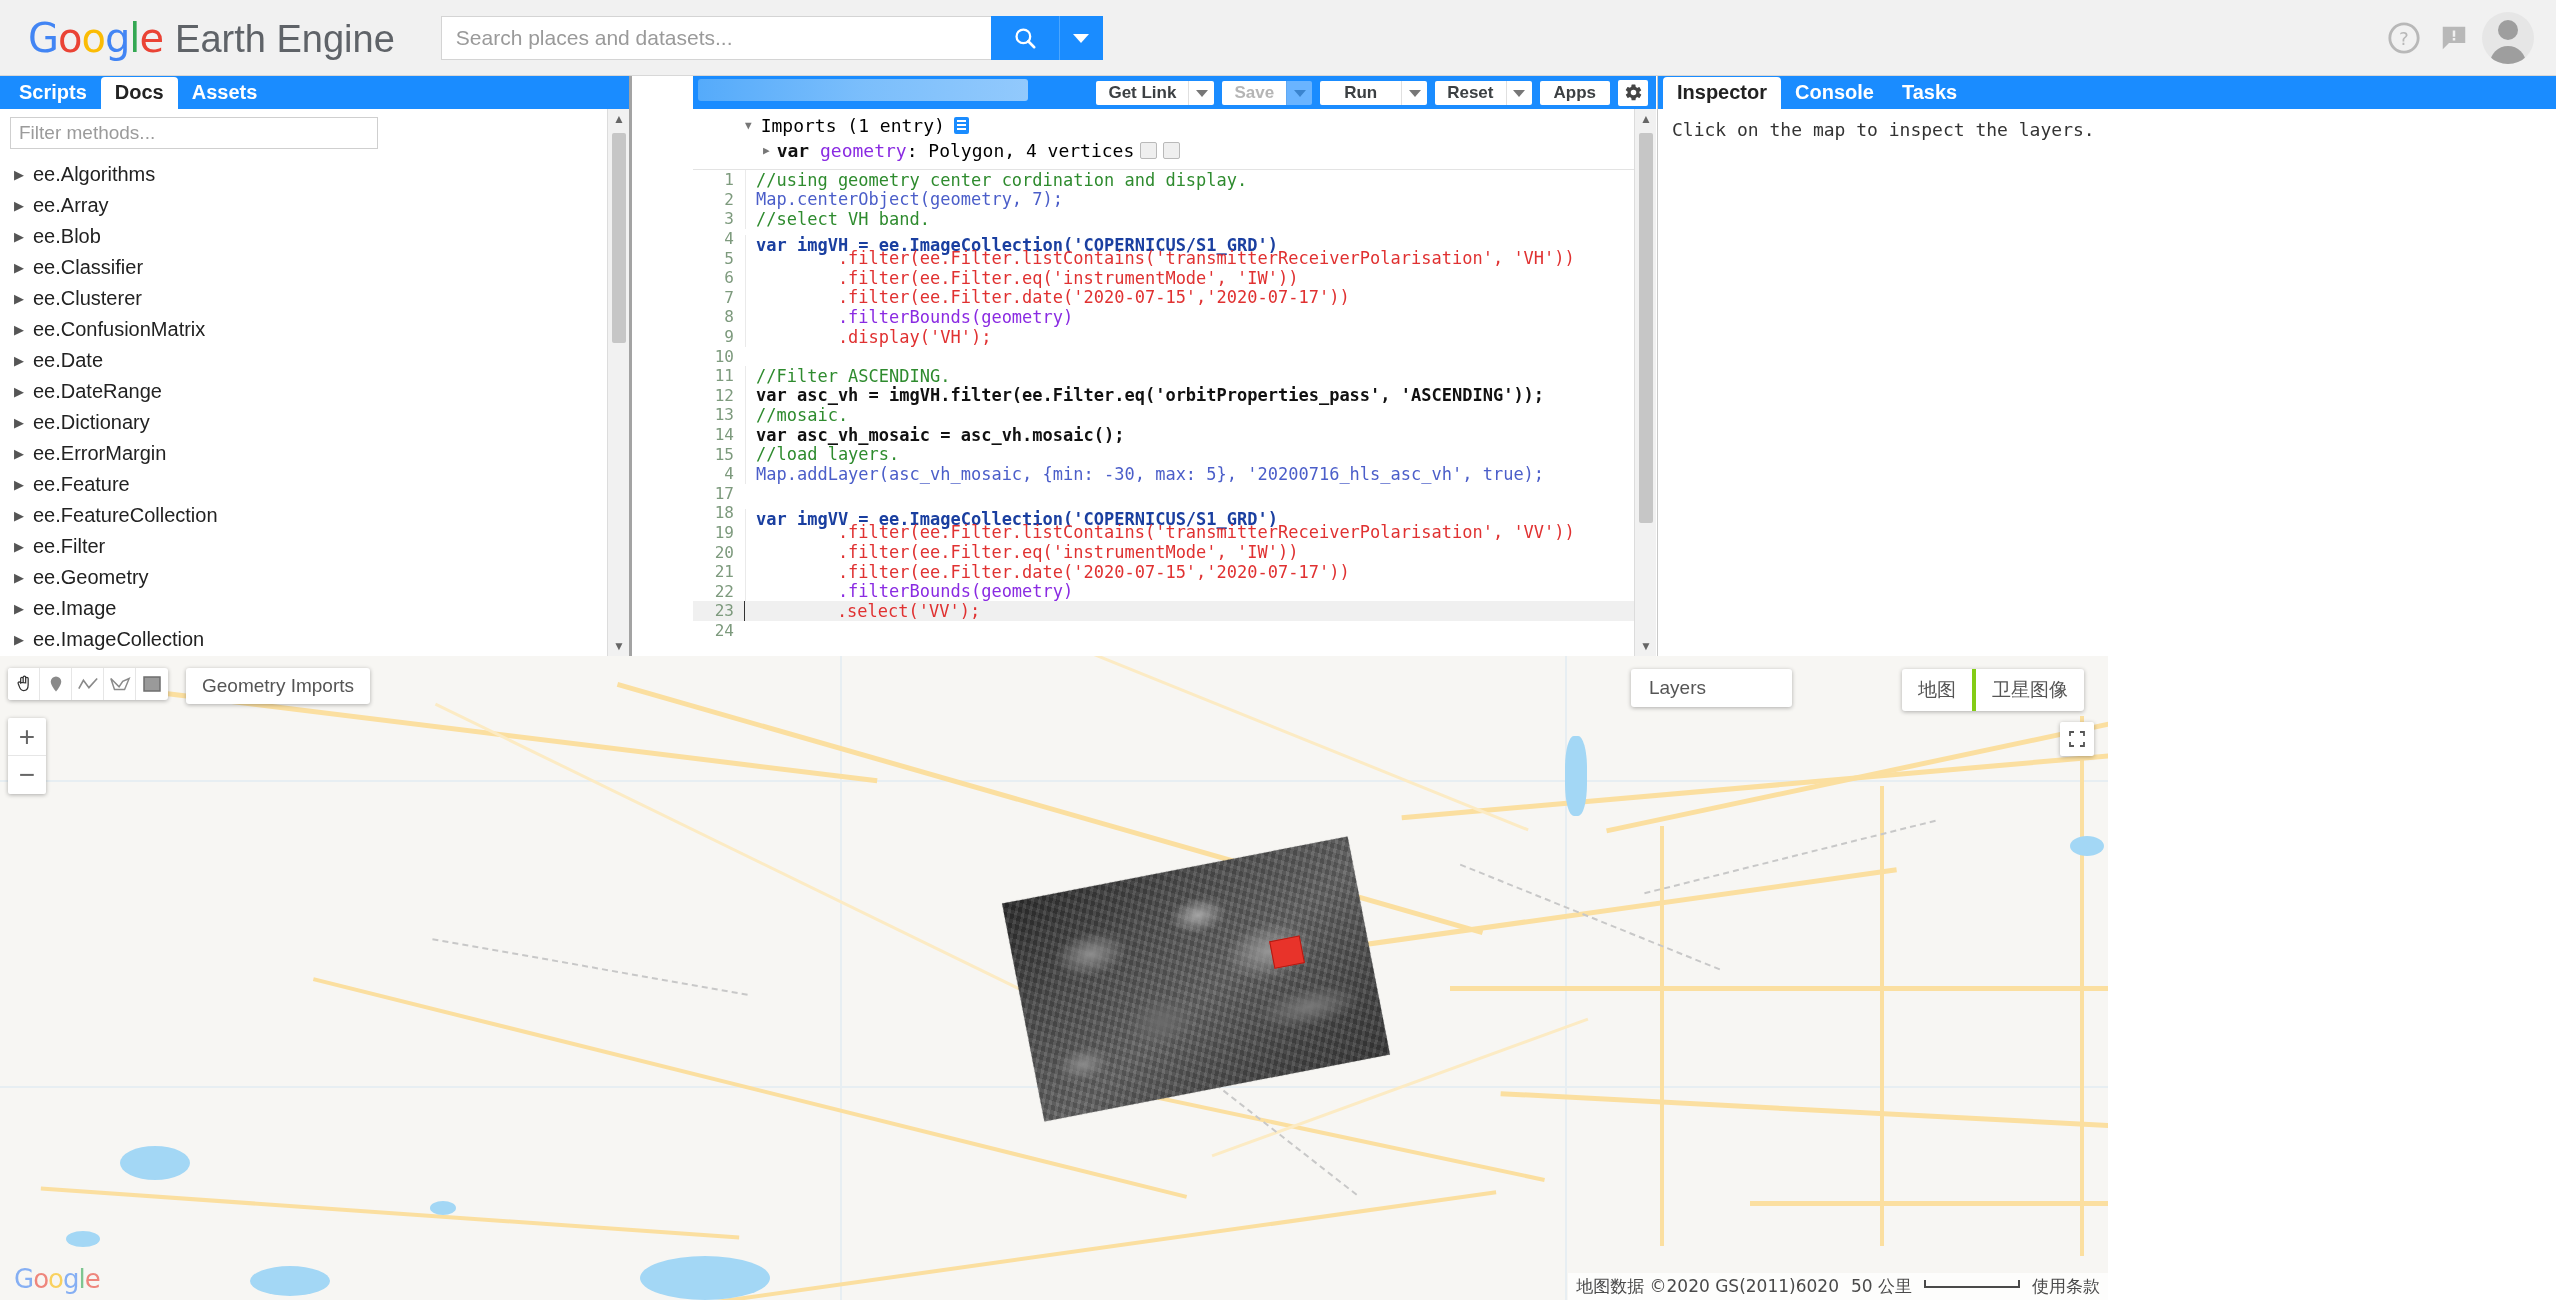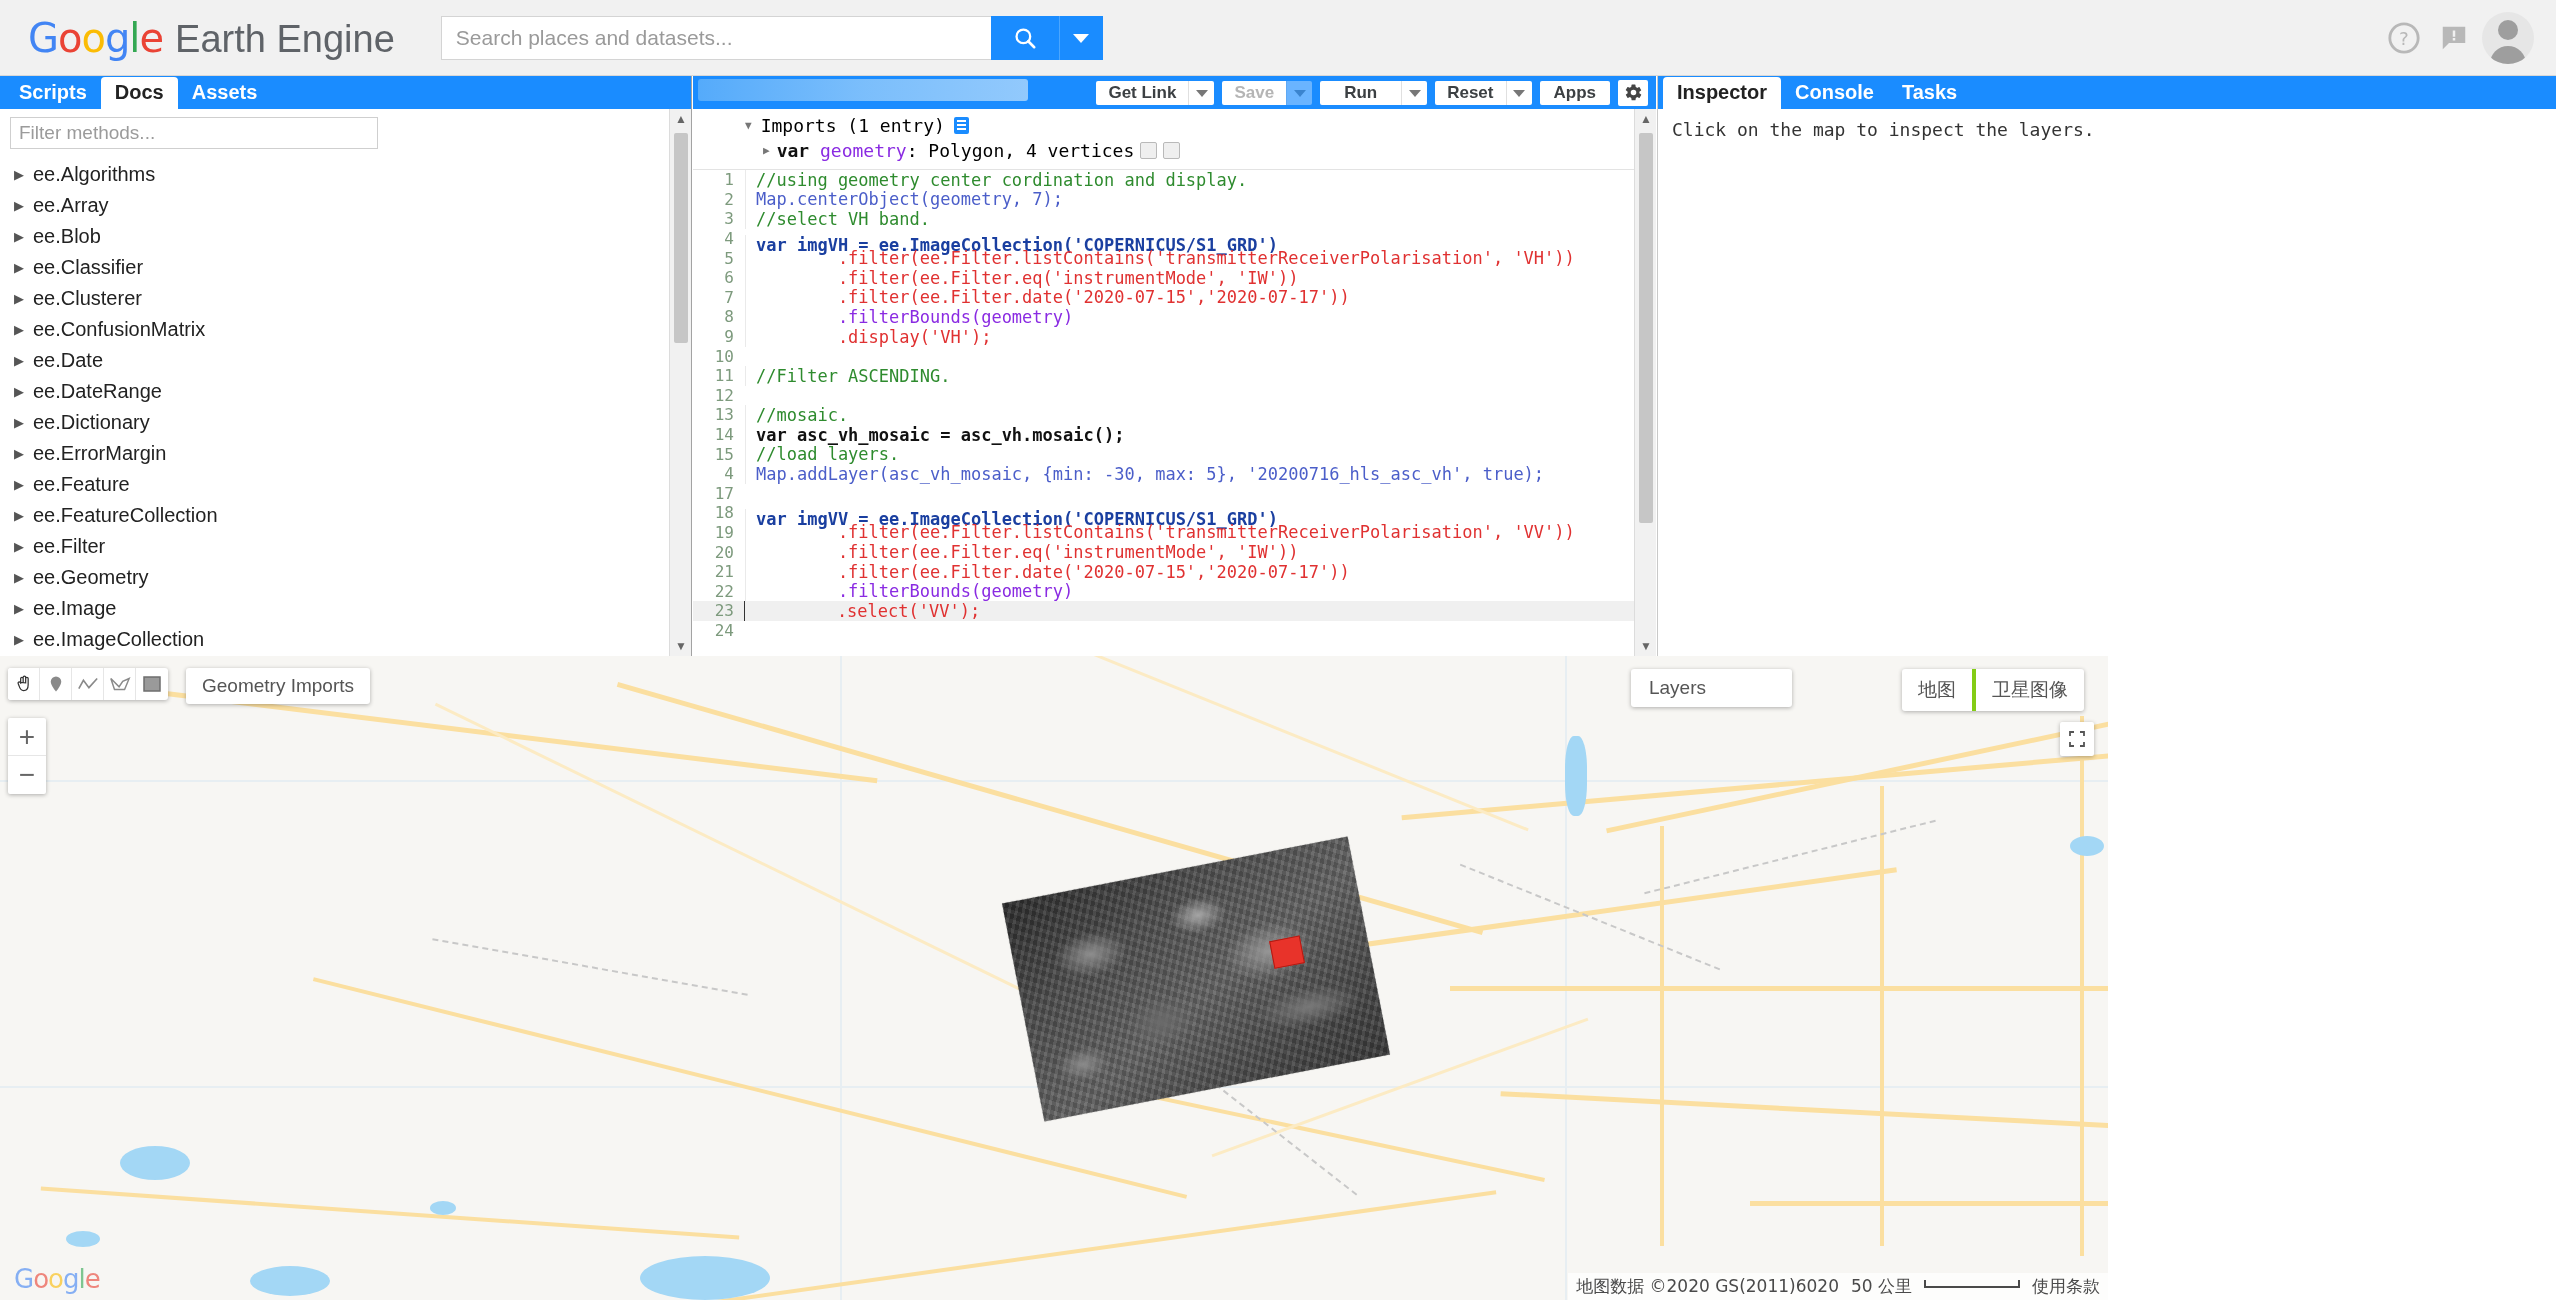--- a/index.html
+++ b/index.html
@@ -56,22 +56,22 @@
     justify-content: center; overflow: hidden; cursor: pointer;
   }
   .avatar .head { width: 20px; height: 20px; border-radius: 50%; background: #9e9e9e; position: absolute; margin-bottom: 24px; }
   .avatar .body { width: 36px; height: 18px; border-radius: 18px 18px 0 0; background: #9e9e9e; }
 
   
   .workspace { position: absolute; top: 76px; left: 0; width: 2556px; height: 580px; }
 
   
   .left-panel {
-    position: absolute; left: 0; top: 0; width: 692px; height: 580px;
-    background: #fff; border-right: 1px solid #a3a3a3;
+    position: absolute; left: 0; top: 0; width: 632px; height: 580px;
+    background: #fff; border-right: 3px solid #a3a3a3;
   }
   .tabbar {
     height: 33px; background: #1a8cff;
     display: flex; align-items: flex-end; padding-left: 5px;
   }
   .tab {
     padding: 4px 14px 5px; font-size: 20px; font-weight: bold;
     color: #fff; cursor: pointer; line-height: 1.15;
   }
   .tab.active { background: #fff; color: #222; border-radius: 4px 4px 0 0; }
@@ -530,20 +530,21 @@
       <div class="code-row">
           <span class="ln">10</span>
           <span class="code-txt"></span>
         </div>
       <div class="code-row">
           <span class="ln">11</span>
           <span class="code-txt c-com">//Filter ASCENDING.</span>
         </div>
       <div class="code-row">
           <span class="ln">12</span>
+          <span class="code-txt c-kw">var asc_vh = imgVH.filter(ee.Filter.eq('orbitProperties_pass', 'ASCENDING'));</span>
         </div>
       <div class="code-row">
           <span class="ln">13</span>
           <span class="code-txt c-com">//mosaic.</span>
         </div>
       <div class="code-row">
           <span class="ln">14</span>
           <span class="code-txt c-kw">var asc_vh_mosaic = asc_vh.mosaic();</span>
         </div>
       <div class="code-row">

